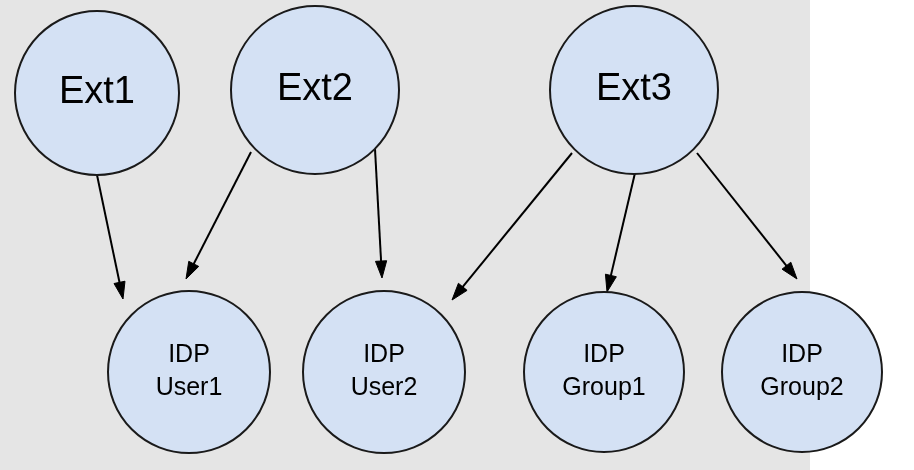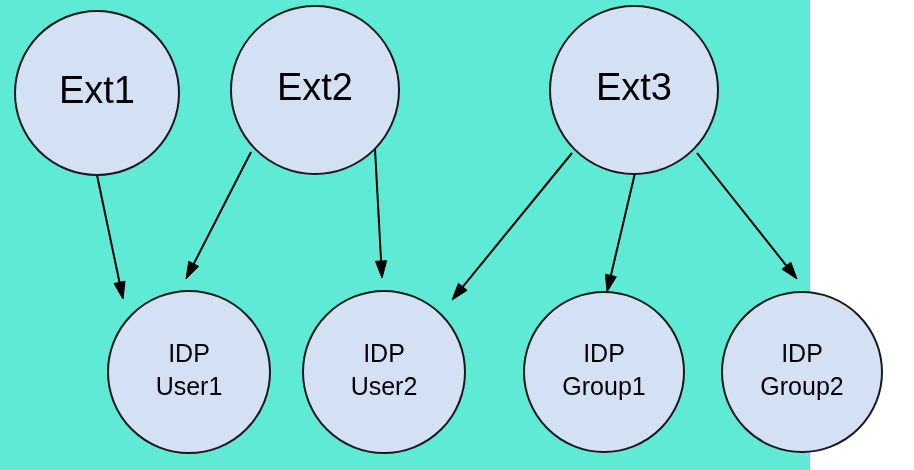--- a/index.html
+++ b/index.html
@@ -11,21 +11,21 @@
   body {
     width: 914px;
     height: 470px;
     font-family: "Liberation Sans", sans-serif;
     overflow: hidden;
   }
   #diagram-root {
     position: relative;
     width: 810px;
     height: 470px;
-    background: #5eead4;
+    background: #e5e5e5;
   }
   svg.diagram-canvas {
     display: block;
     width: 914px;
     height: 470px;
   }
   .node-shape {
     stroke-linejoin: round;
   }
   .node-label {

